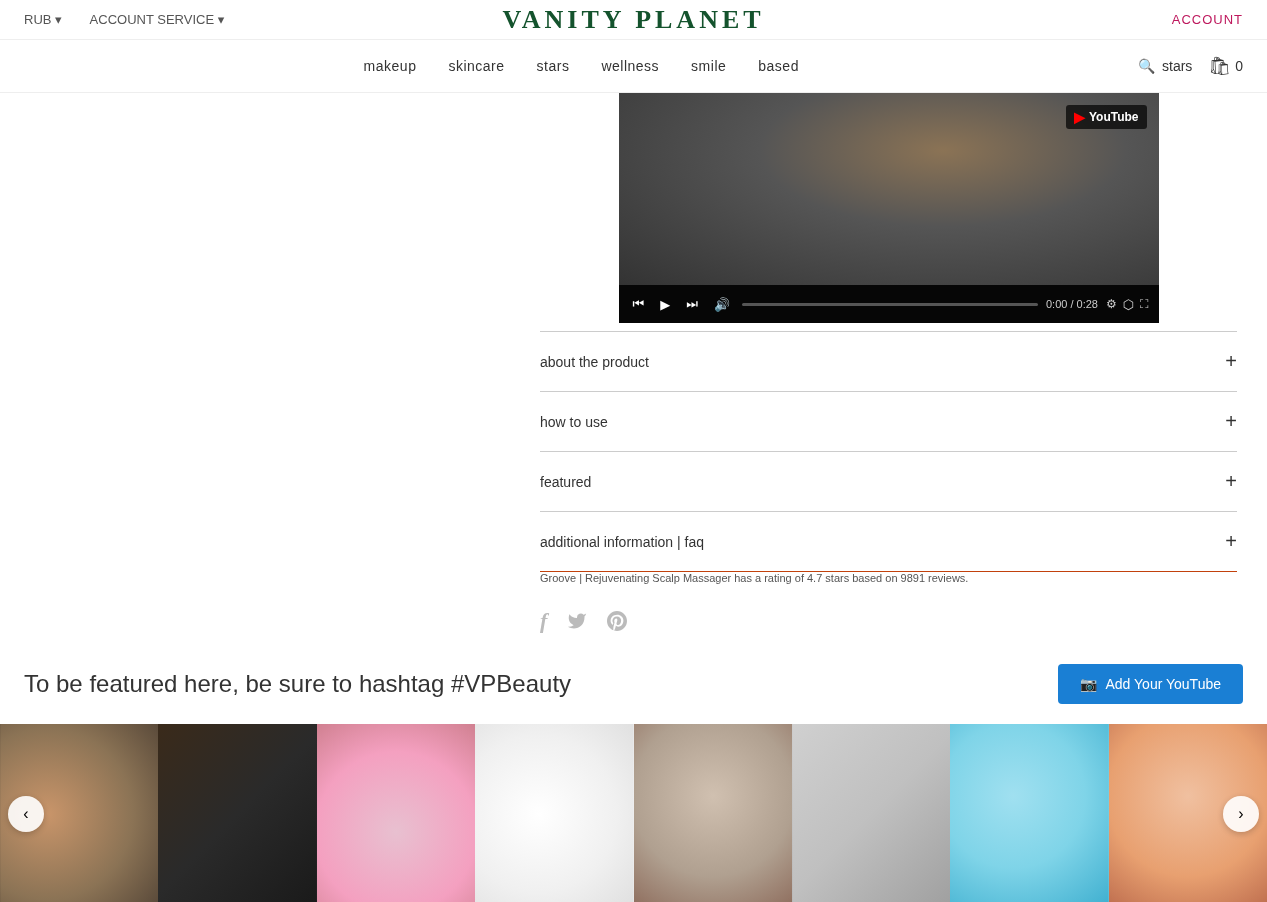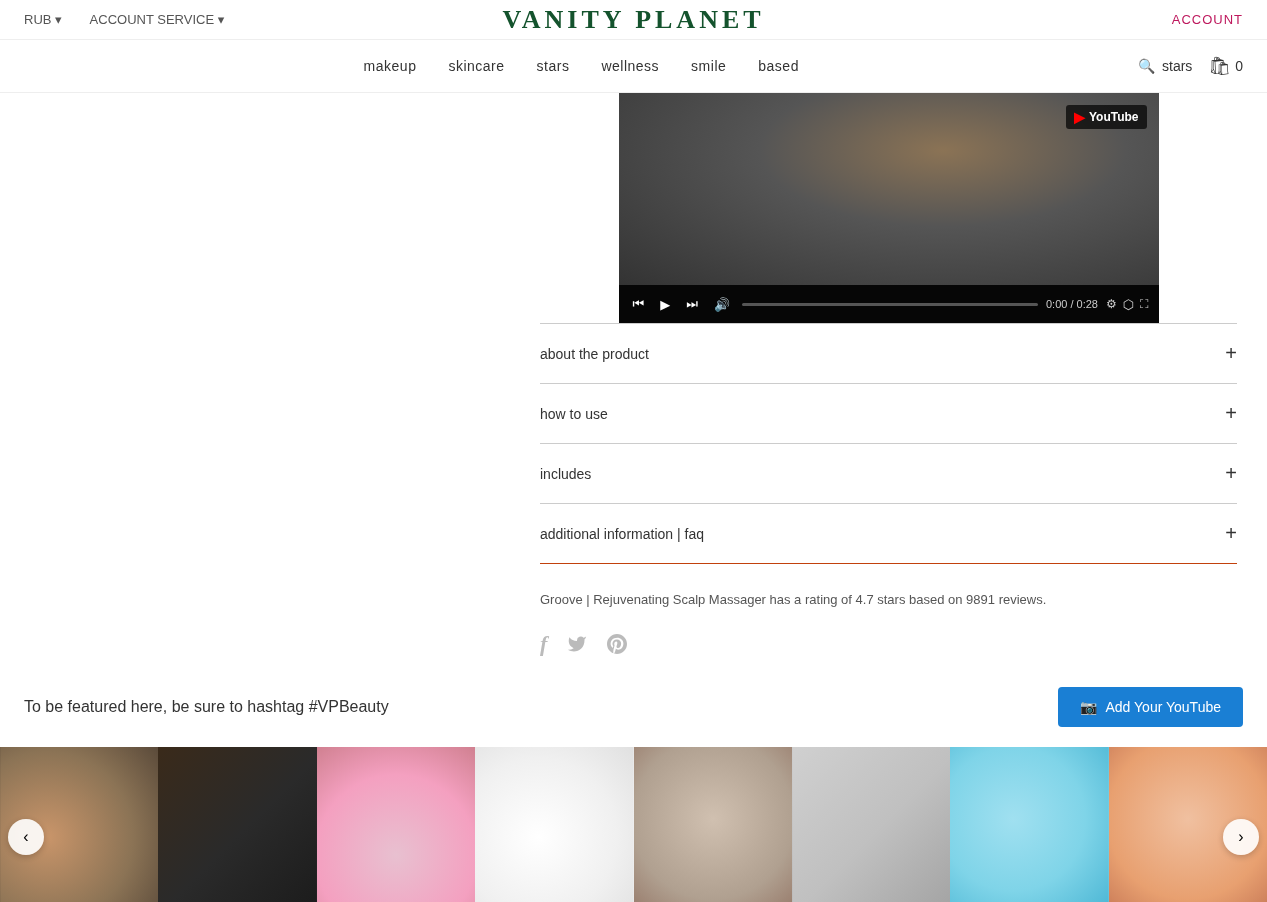--- a/index.html
+++ b/index.html
@@ -88,51 +88,51 @@
       height: 38px;
     }
     .ctrl-btn { color: #fff; font-size: 13px; cursor: pointer; background: none; border: none; padding: 2px 4px; }
     .progress-bar { flex: 1; height: 3px; background: #555; border-radius: 2px; position: relative; }
     .progress-fill { height: 100%; width: 0%; background: #fff; border-radius: 2px; }
     .time-display { color: #ccc; font-size: 11px; white-space: nowrap; }
     .ctrl-icons { display: flex; align-items: center; gap: 6px; }
     .ctrl-icon { color: #ccc; font-size: 12px; cursor: pointer; }
 
     
-    .accordion { }
+    .accordion { margin-top: 8px; }
     .accordion-item {
       border-top: 1px solid #ccc;
       padding: 18px 0;
       cursor: pointer;
     }
     .accordion-item:last-child { border-bottom: 1px solid #c2410c; }
     .accordion-header {
       display: flex;
       justify-content: space-between;
       align-items: center;
     }
     .accordion-title { font-size: 14px; color: #333; }
     .accordion-plus { font-size: 20px; color: #333; font-weight: 300; }
 
     
-    .rating-text { font-size: 13px; color: #555; margin-top: 28px; }
+    .rating-text { font-size: 11px; color: #555; }
 
     
     .social-icons { display: flex; gap: 20px; margin-top: 24px; }
     .social-icon { font-size: 20px; color: #bbb; cursor: pointer; }
 
     
     .hashtag-section {
       background: #fff;
       padding: 30px 24px 16px 24px;
       display: flex;
       align-items: center;
       justify-content: space-between;
     }
-    .hashtag-text { font-size: 16px; color: #333; }
+    .hashtag-text { font-size: 24px; color: #333; }
     .add-photos-btn {
       background: #1a7fd4;
       color: #fff;
       border: none;
       padding: 12px 22px;
       border-radius: 4px;
       font-size: 14px;
       cursor: pointer;
       display: flex;
       align-items: center;
@@ -283,21 +283,21 @@
         </div>
       </div>
       <div class="accordion-item">
         <div class="accordion-header">
           <span class="accordion-title">how to use</span>
           <span class="accordion-plus">+</span>
         </div>
       </div>
       <div class="accordion-item">
         <div class="accordion-header">
-          <span class="accordion-title">includes</span>
+          <span class="accordion-title">featured</span>
           <span class="accordion-plus">+</span>
         </div>
       </div>
       <div class="accordion-item">
         <div class="accordion-header">
           <span class="accordion-title">additional information | faq</span>
           <span class="accordion-plus">+</span>
         </div>
       </div>
     </div>

